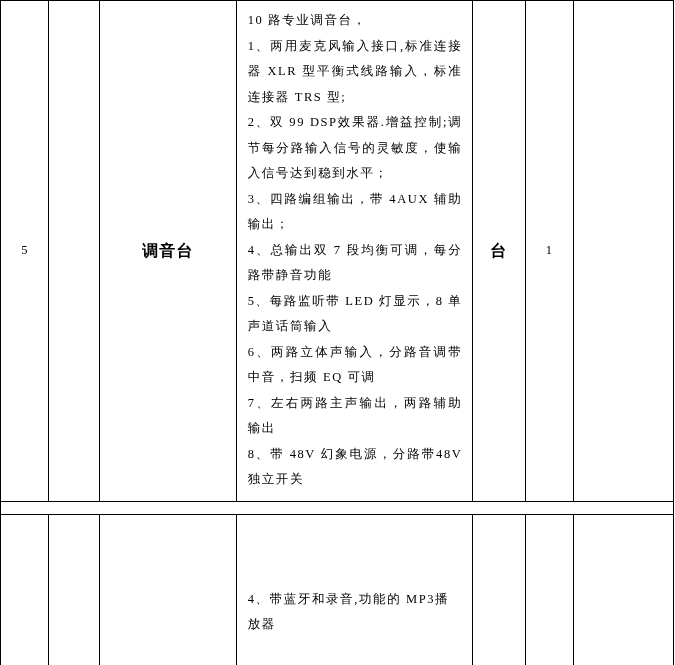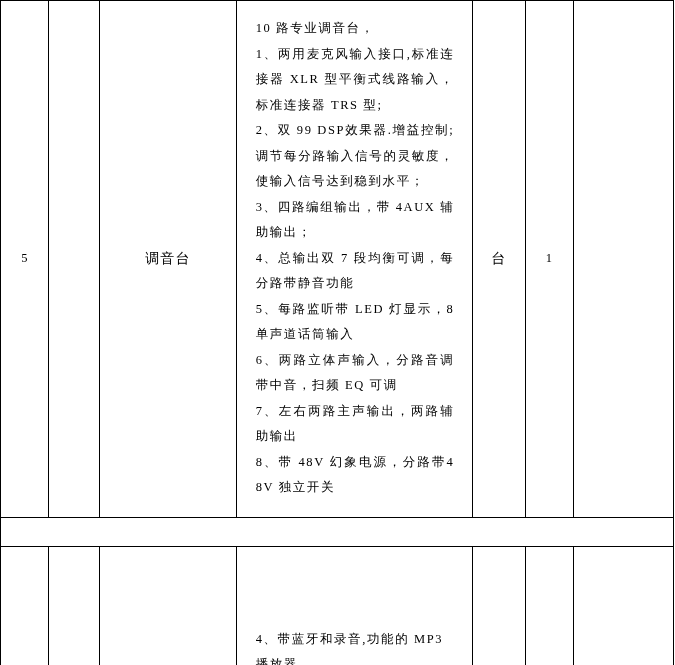--- a/index.html
+++ b/index.html
@@ -29,21 +29,21 @@
   table.spec-table col.c-index { width: 48px; }
   table.spec-table col.c-name { width: 51px; }
   table.spec-table col.c-desc { width: 136px; }
   table.spec-table col.c-spec { width: 236px; }
   table.spec-table col.c-unit { width: 52px; }
   table.spec-table col.c-qty { width: 48px; }
   table.spec-table col.c-note { width: 100px; }
 
   table.spec-table td {
     border: 1px solid #000000;
-    padding: 12px;
+    padding: 4px;
     vertical-align: middle;
     font-size: 12px;
   }
   .cell-center {
     text-align: center;
   }
   .cell-pad {
     padding: 4px 5px 4px 5px;
   }
   .desc-cell {
@@ -55,23 +55,24 @@
     font-size: 12.5px;
     line-height: 25.5px;
     letter-spacing: 1.6px;
     text-align: justify;
     text-justify: inter-ideograph;
     white-space: pre-line;
     word-break: break-all;
     padding: 3px 6px 4px 7px;
   }
   .item-name {
-    font-size: 14px;
+    font-size: 16px;
     letter-spacing: 1.2px;
     line-height: 18px;
+    font-weight: bold;
   }
   .small-num {
     font-size: 12.5px;
     letter-spacing: 0.5px;
   }
   .row-main td {
     height: 472px;
   }
   .row-cont td {
     height: 185px;

